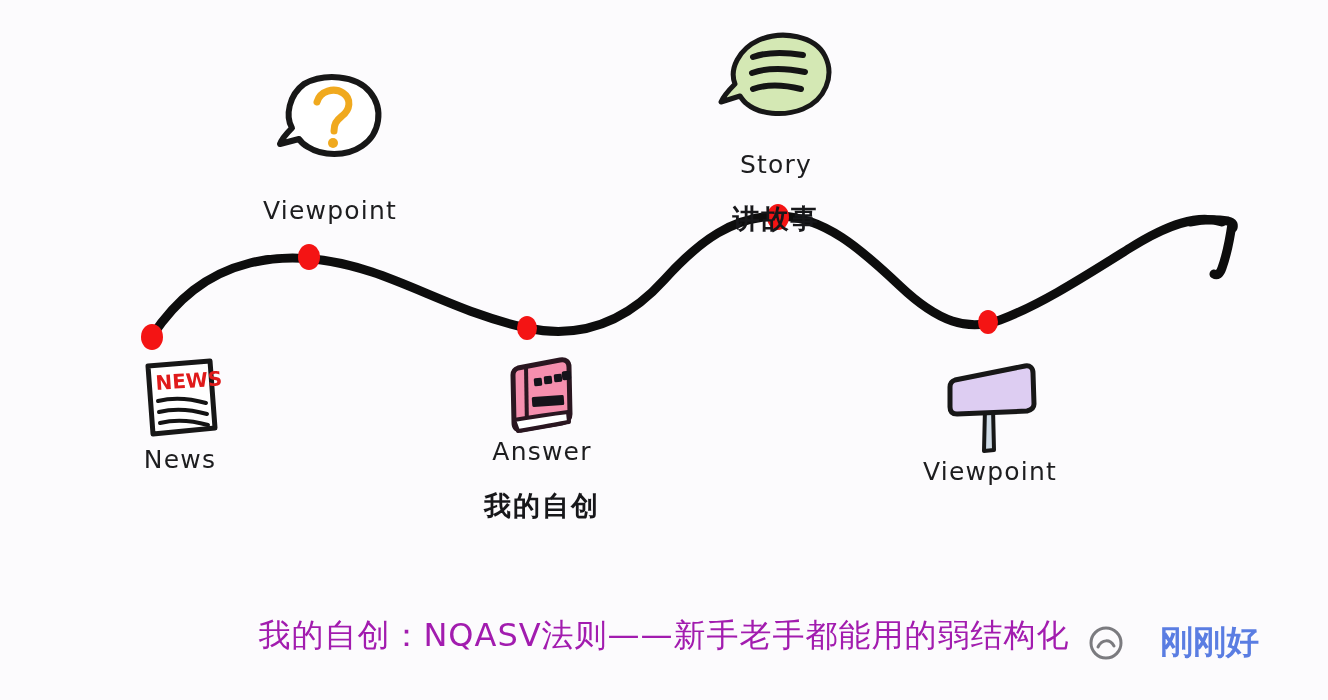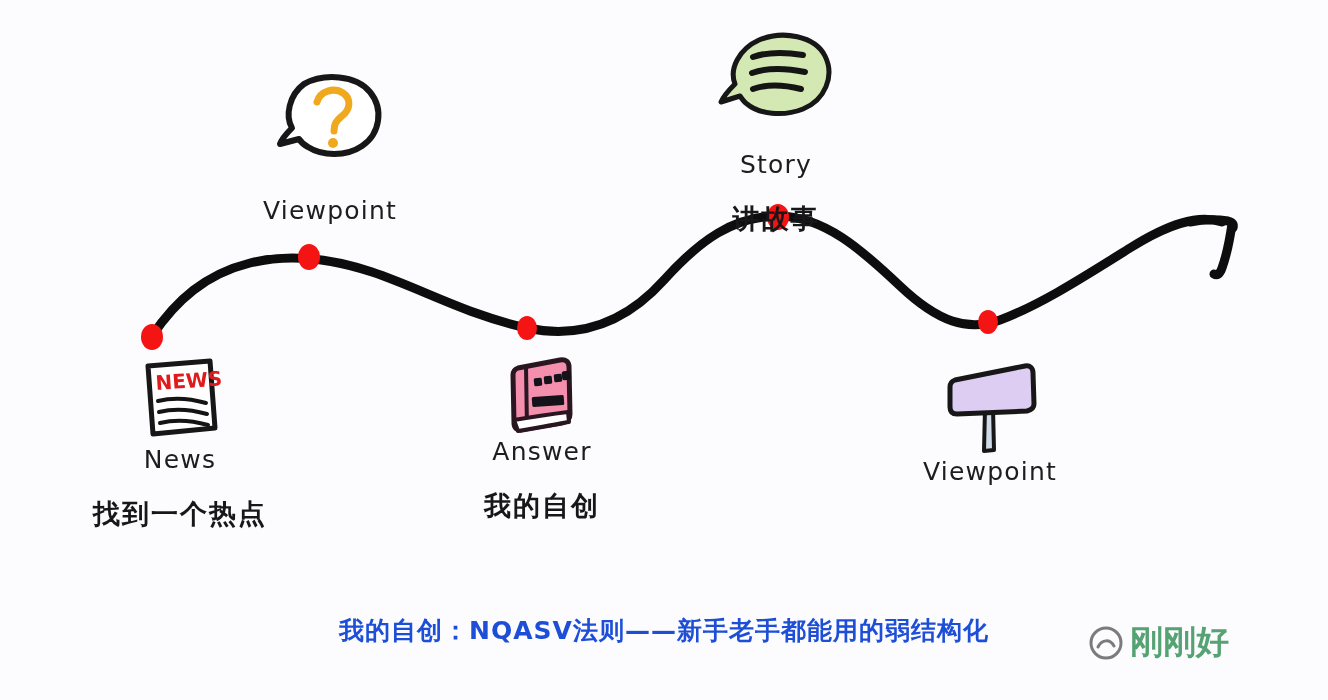--- a/index.html
+++ b/index.html
@@ -64,45 +64,46 @@
   #caption {
     position: absolute;
     left: 0;
     top: 614px;
     width: 1328px;
     text-align: center;
     white-space: nowrap;
   }
   #caption .cap-text {
     font-family: "DejaVu Sans", sans-serif;
-    font-size: 25px;
-    font-weight: 700;
-    color: #1d4ed8;
+    font-size: 32px;
+    font-weight: 400;
+    color: #a21caf;
     letter-spacing: 1px;
   }
   
   #watermark {
     position: absolute;
     left: 1086px;
     top: 620px;
     display: flex;
     align-items: center;
     gap: 4px;
     opacity: 0.72;
   }
   #watermark .wm-mark {
     width: 40px;
     height: 40px;
   }
   #watermark .wm-text {
     font-family: "DejaVu Sans", sans-serif;
     font-size: 33px;
     font-weight: 700;
-    color: #15803d;
+    color: #1d4ed8;
     letter-spacing: 0px;
+    margin-left: 30px;
   }
 </style>
 </head>
 <body>
 
 <div id="canvas">
 
   <svg class="flow-svg" viewBox="0 0 1328 700">
 
     <path d="M152,336
@@ -130,21 +131,20 @@
 
   <div class="node" id="node-news">
     <svg class="node-icon" width="92" height="92" viewBox="0 0 92 92">
       <path d="M14,14 L76,9 L81,76 L19,82 Z" fill="#ffffff" stroke="#171717" stroke-width="5" stroke-linejoin="round"></path>
       <text x="22" y="38" font-family="DejaVu Sans, sans-serif" font-size="20" font-weight="700" fill="#e01b1b" transform="rotate(-4 22 38)">NEWS</text>
       <path d="M24,49 C40,45 58,47 72,51" fill="none" stroke="#141414" stroke-width="4" stroke-linecap="round"></path>
       <path d="M25,60 C41,56 59,58 73,62" fill="none" stroke="#141414" stroke-width="4" stroke-linecap="round"></path>
       <path d="M26,71 C42,67 60,69 74,73" fill="none" stroke="#141414" stroke-width="4" stroke-linecap="round"></path>
     </svg>
     <div class="label-en">News</div>
-    <div class="label-cn">找到一个热点</div>
   </div>
 
   <div class="node icon-above" id="node-question">
     <svg class="node-icon" width="124" height="106" viewBox="0 0 124 106">
       <path d="M36,16 C56,5 88,7 102,24 C116,41 112,66 94,78 C78,89 54,88 40,79
                C36,77 33,74 31,71 L12,76 C14,70 20,64 24,60 C17,48 21,27 36,16 Z" fill="#ffffff" stroke="#171717" stroke-width="6" stroke-linejoin="round"></path>
       <path d="M49,34 C52,23 66,19 75,25 C84,31 82,42 74,48 C68,53 66,56 66,63" fill="none" stroke="#f0a91e" stroke-width="7" stroke-linecap="round"></path>
       <circle cx="65" cy="75" r="5" fill="#f0a91e"></circle>
     </svg>
     <div class="label-en">Viewpoint</div>

